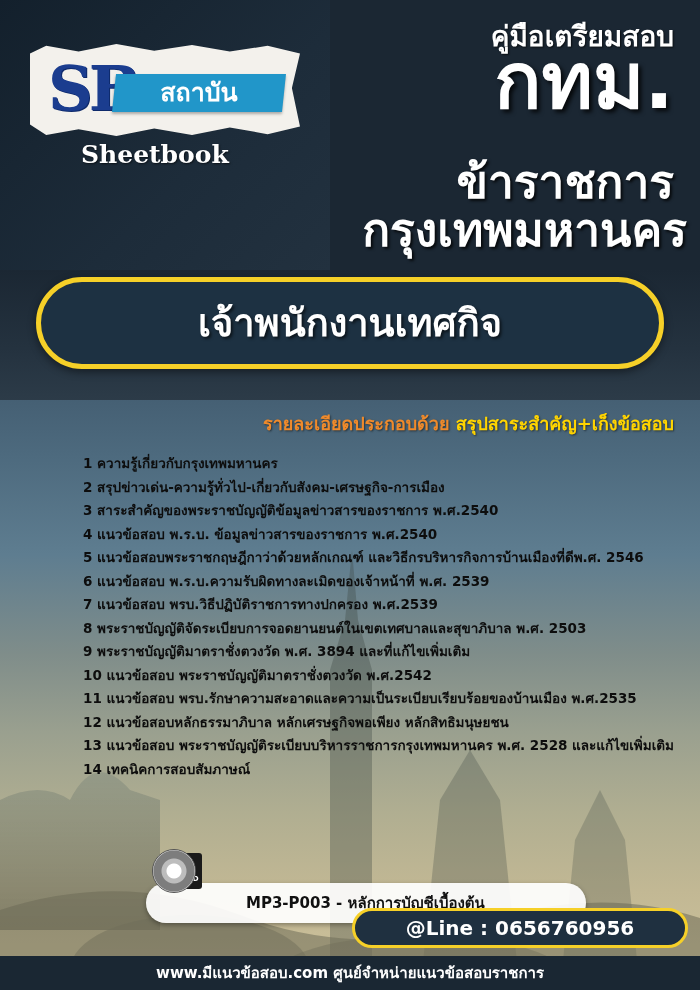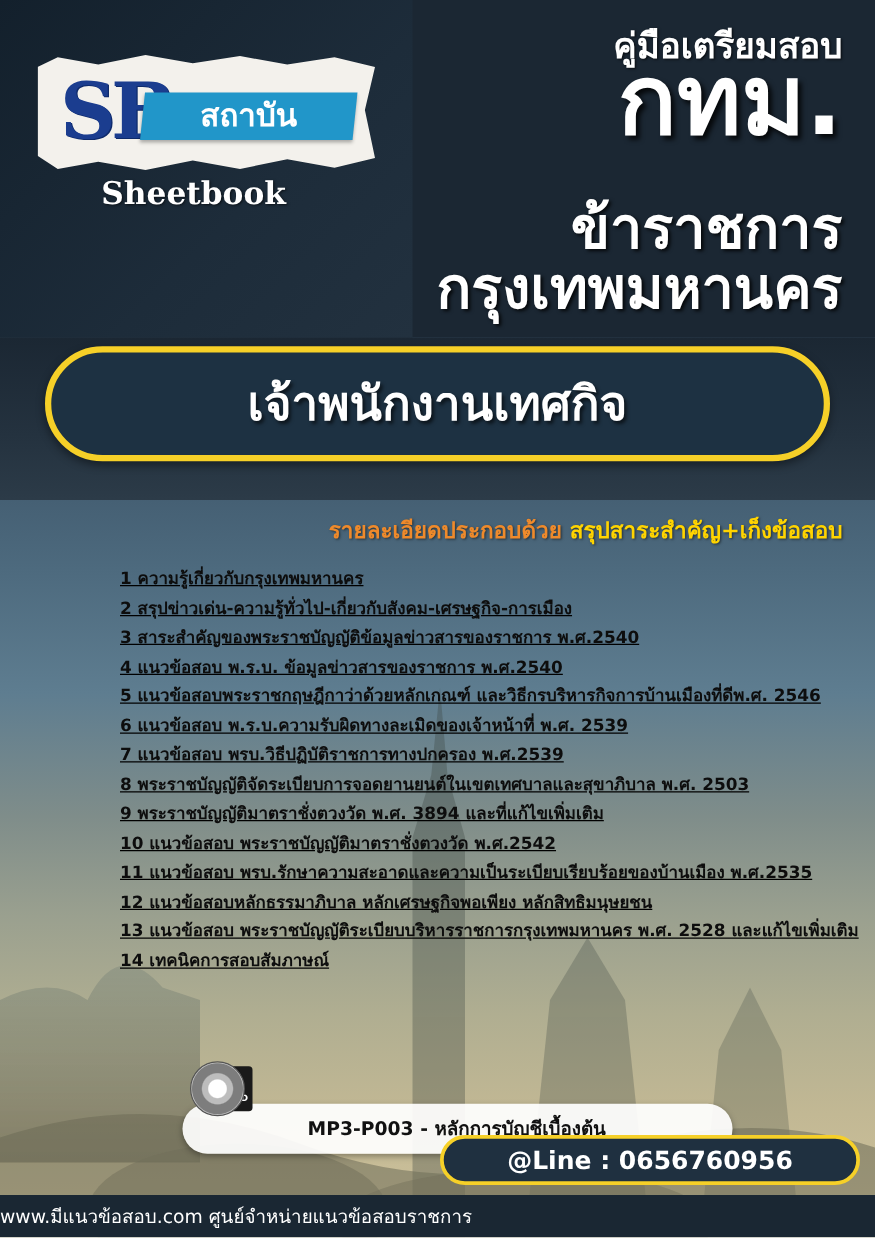--- a/index.html
+++ b/index.html
@@ -77,21 +77,21 @@
     position: absolute; right: 26px; top: 44px;
     color: #ffffff; font-size: 78px; font-weight: bold; line-height: .95;
     text-shadow: 3px 3px 4px rgba(0,0,0,.8);
   }
   .big2 {
     position: absolute; right: 26px; top: 158px;
     color: #ffffff; font-size: 46px; font-weight: bold; line-height: 1.05;
     text-shadow: 2px 2px 3px rgba(0,0,0,.8);
   }
   .big3 {
-    position: absolute; right: 26px; top: 206px;
+    position: absolute; right: 13px; top: 206px;
     color: #ffffff; font-size: 46px; font-weight: bold; line-height: 1.05;
     text-shadow: 2px 2px 3px rgba(0,0,0,.8);
   }
   
   .pill {
     position: absolute; left: 36px; top: 277px; width: 628px; height: 92px;
     background: #1d3142;
     border: 5px solid #f6d028;
     border-radius: 46px;
     box-shadow: 0 3px 8px rgba(0,0,0,.45);
@@ -104,21 +104,21 @@
   
   .detail {
     position: absolute; right: 26px; top: 409px;
     font-size: 18px; font-weight: bold;
     text-shadow: 1px 1px 2px rgba(0,0,0,.5);
   }
   .detail .d1 { color: #ef8a2b; }
   .detail .d2 { color: #ffd400; }
   
   .list {
-    position: absolute; left: 96px; top: 452px; width: 572px; text-decoration: underline;
+    position: absolute; left: 83px; top: 452px; width: 572px;
   }
   .list li {
     list-style: none;
     color: #0d0d0d;
     font-size: 13.5px;
     font-weight: bold;
     line-height: 23.5px;
     white-space: nowrap;
   }
   
@@ -160,22 +160,22 @@
   .linebar span {
     display: block; text-align: center; line-height: 34px;
     color: #ffffff; font-size: 20px; font-weight: bold;
   }
   
   .footer {
     position: absolute; left: 0; bottom: 0; width: 700px; height: 34px;
     background: #1a2733;
   }
   .footer .inner {
-    text-align: left; line-height: 34px; color: #ffffff;
-    font-size: 15px; font-weight: normal;
+    text-align: center; line-height: 34px; color: #ffffff;
+    font-size: 15px; font-weight: bold;
   }
   .footer .dot { color: #ffffff; }
 </style>
 </head>
 <body>
 
 <div class="page">
 
   <svg class="silho" viewBox="0 0 700 620" preserveAspectRatio="none">
     <defs>

